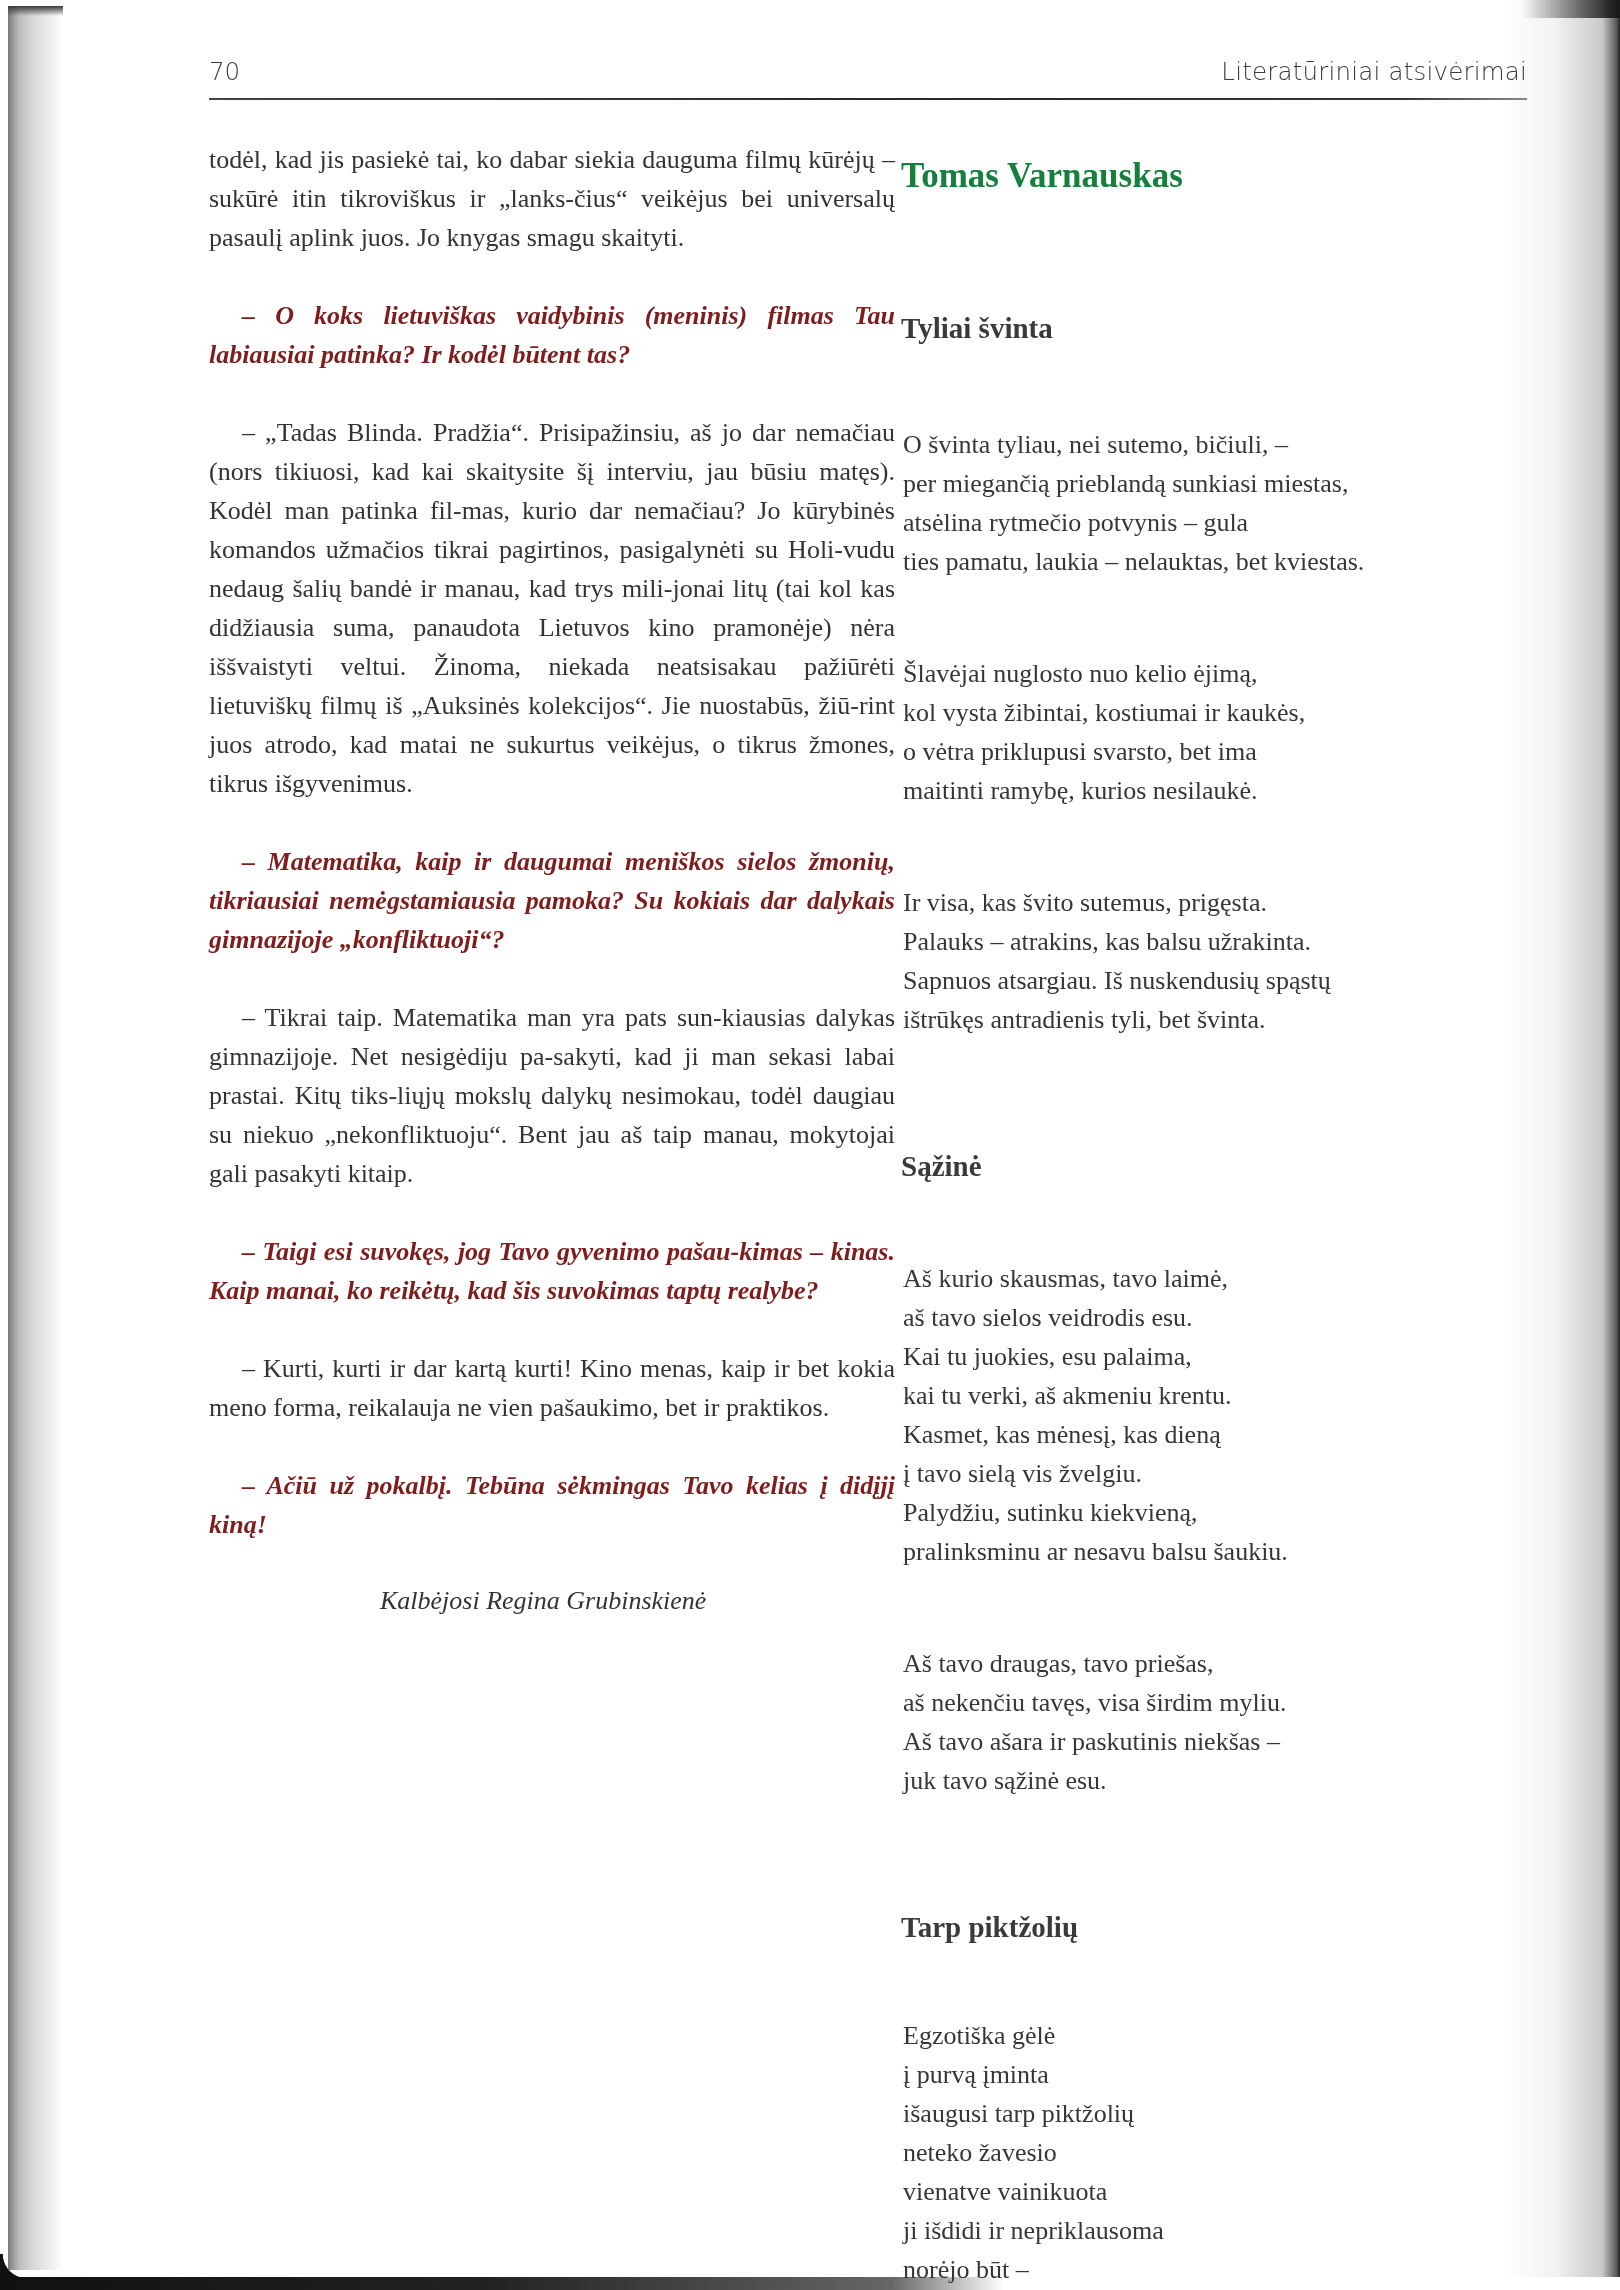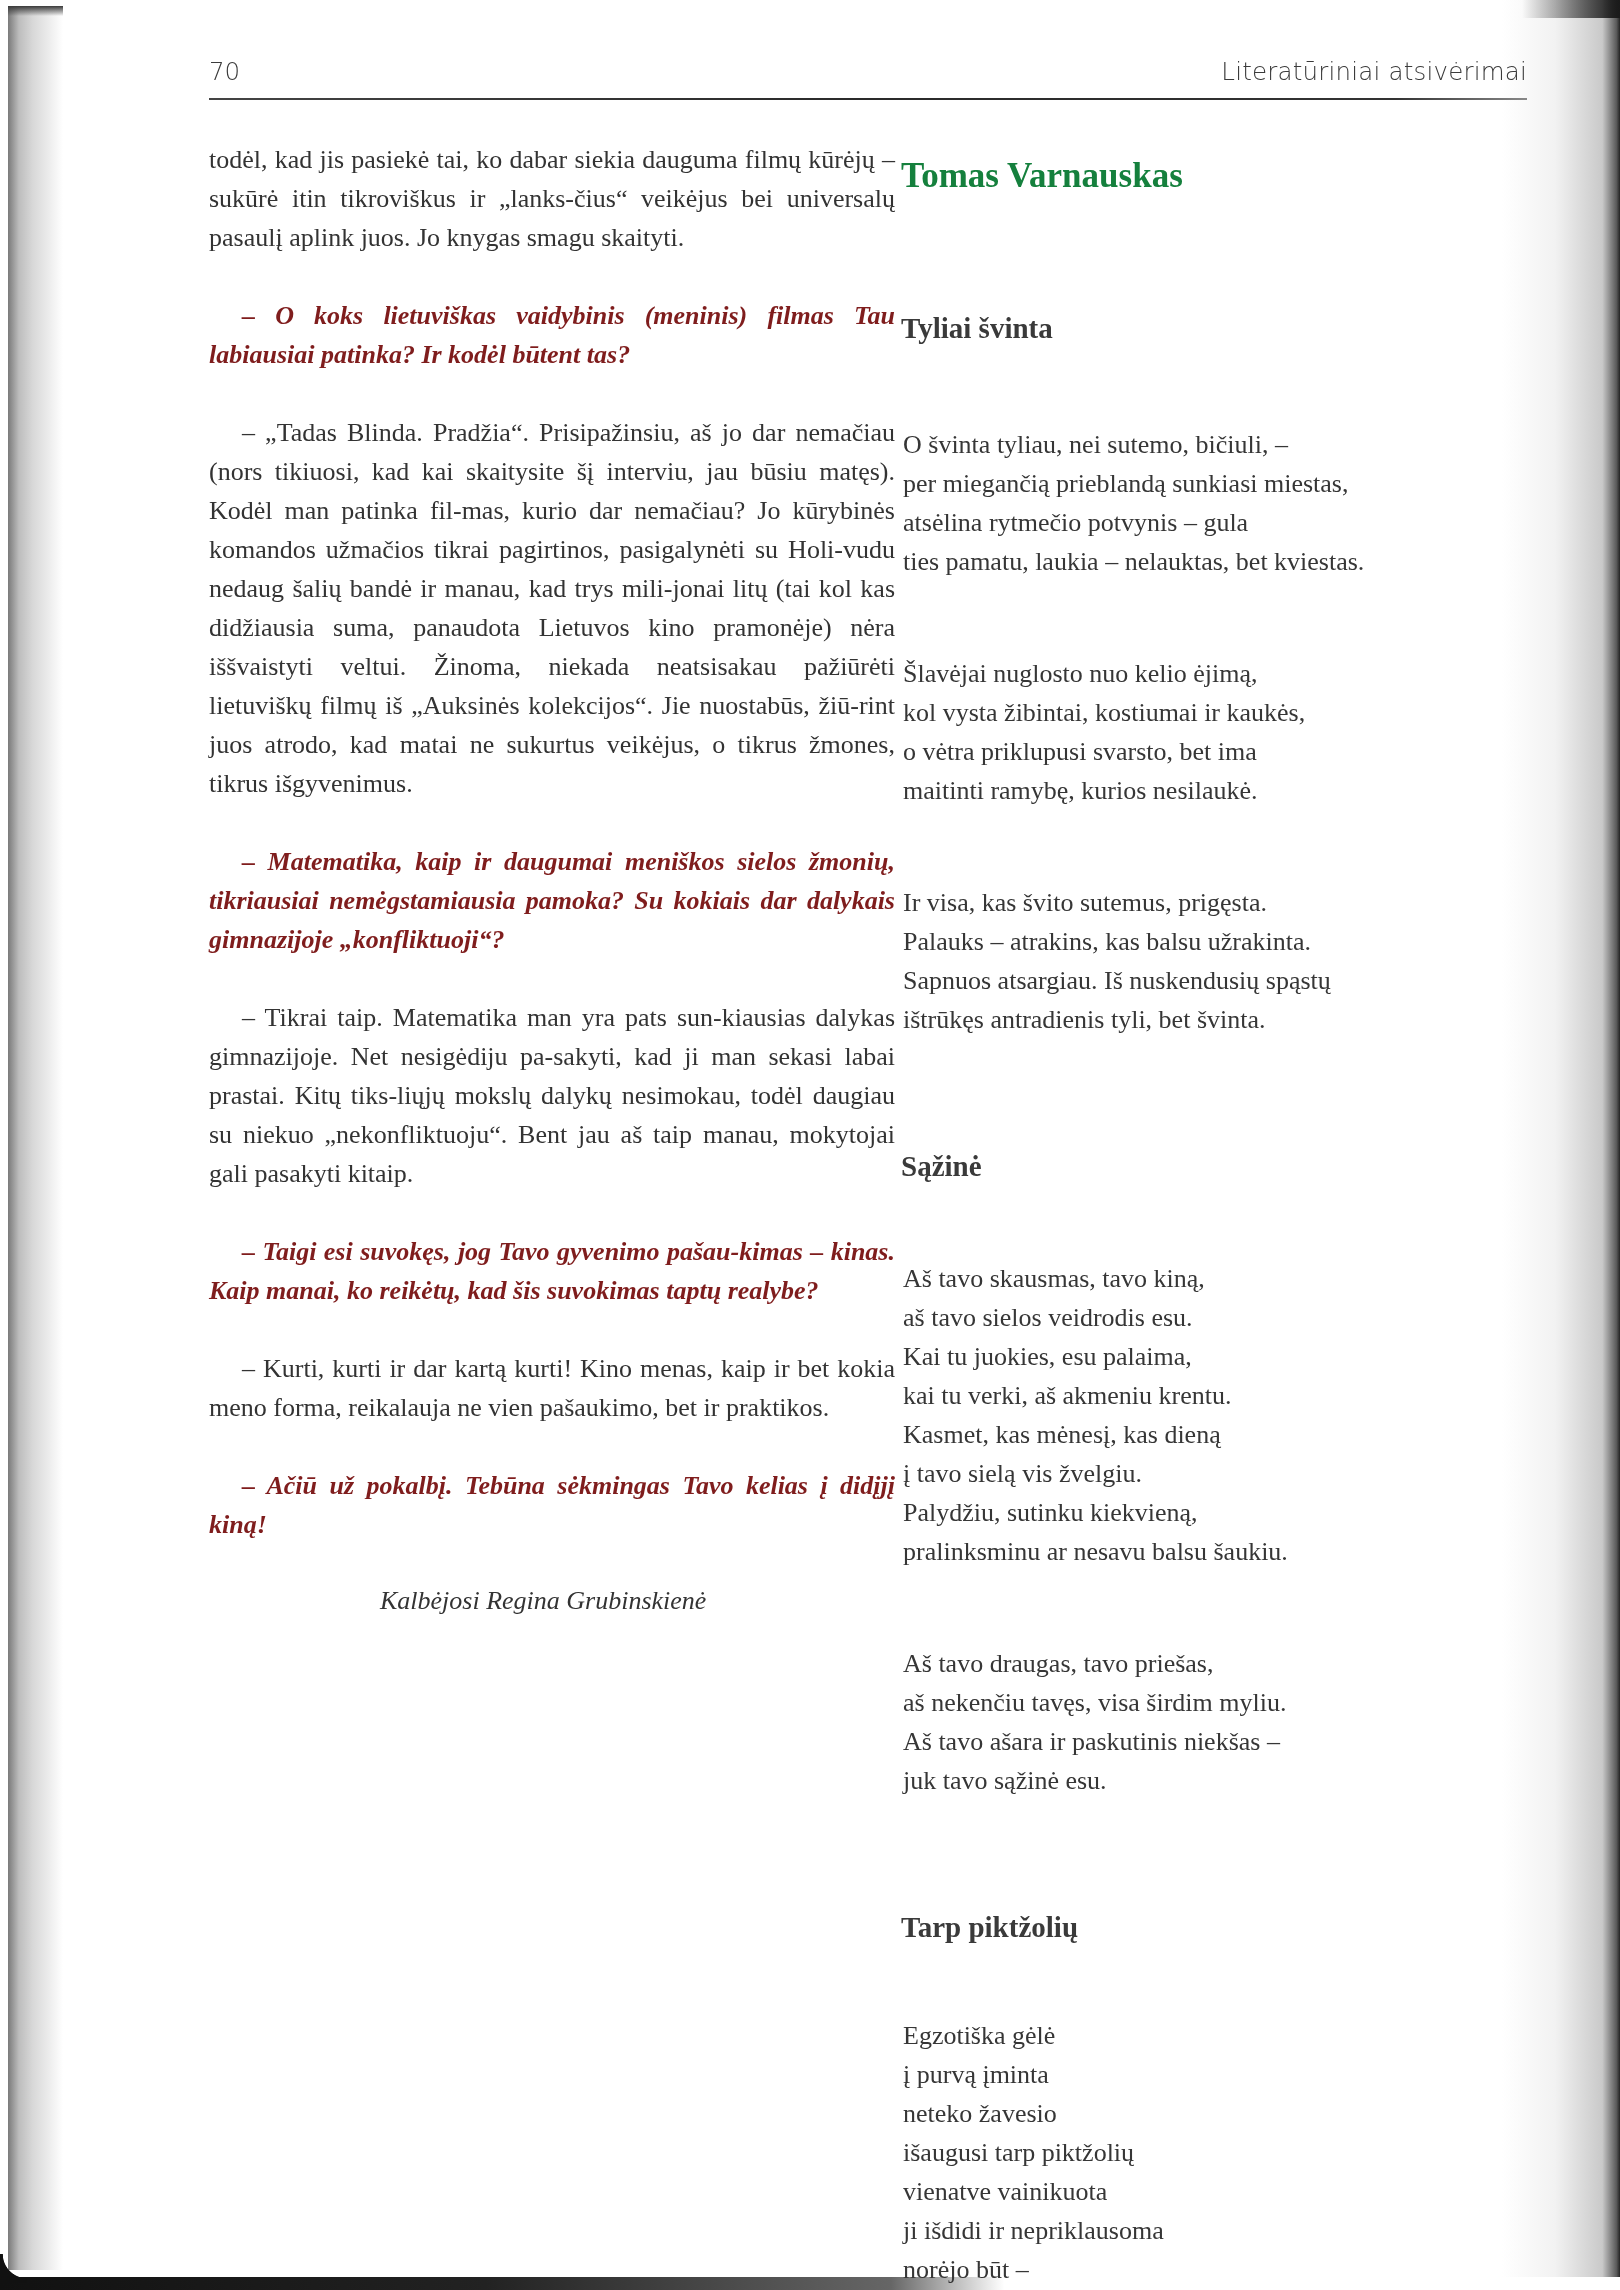--- a/index.html
+++ b/index.html
@@ -127,21 +127,21 @@
     <span class="line">Ir visa, kas švito sutemus, prigęsta.</span>
     <span class="line">Palauks – atrakins, kas balsu užrakinta.</span>
     <span class="line">Sapnuos atsargiau. Iš nuskendusių spąstų</span>
     <span class="line">ištrūkęs antradienis tyli, bet švinta.</span>
   </p>
   <div style="height:74px"></div>
 
   <h2 class="poem-title">Sąžinė</h2>
   <div style="height:39px"></div>
   <p class="stanza">
-    <span class="line">Aš tavo skausmas, tavo kiną,</span>
+    <span class="line">Aš kurio skausmas, tavo laimė,</span>
     <span class="line">aš tavo sielos veidrodis esu.</span>
     <span class="line">Kai tu juokies, esu palaima,</span>
     <span class="line">kai tu verki, aš akmeniu krentu.</span>
     <span class="line">Kasmet, kas mėnesį, kas dieną</span>
     <span class="line">į tavo sielą vis žvelgiu.</span>
     <span class="line">Palydžiu, sutinku kiekvieną,</span>
     <span class="line">pralinksminu ar nesavu balsu šaukiu.</span>
   </p>
   <div style="height:37px"></div>
   <p class="stanza">
@@ -150,20 +150,20 @@
     <span class="line">Aš tavo ašara ir paskutinis niekšas –</span>
     <span class="line">juk tavo sąžinė esu.</span>
   </p>
   <div style="height:74px"></div>
 
   <h2 class="poem-title">Tarp piktžolių</h2>
   <div style="height:35px"></div>
   <p class="stanza">
     <span class="line">Egzotiška gėlė</span>
     <span class="line">į purvą įminta</span>
+    <span class="line">išaugusi tarp piktžolių</span>
     <span class="line">neteko žavesio</span>
-    <span class="line">išaugusi tarp piktžolių</span>
     <span class="line">vienatve vainikuota</span>
     <span class="line">ji išdidi ir nepriklausoma</span>
     <span class="line">norėjo būt –</span>
   </p>
 </div>
 
 
 </body></html>

